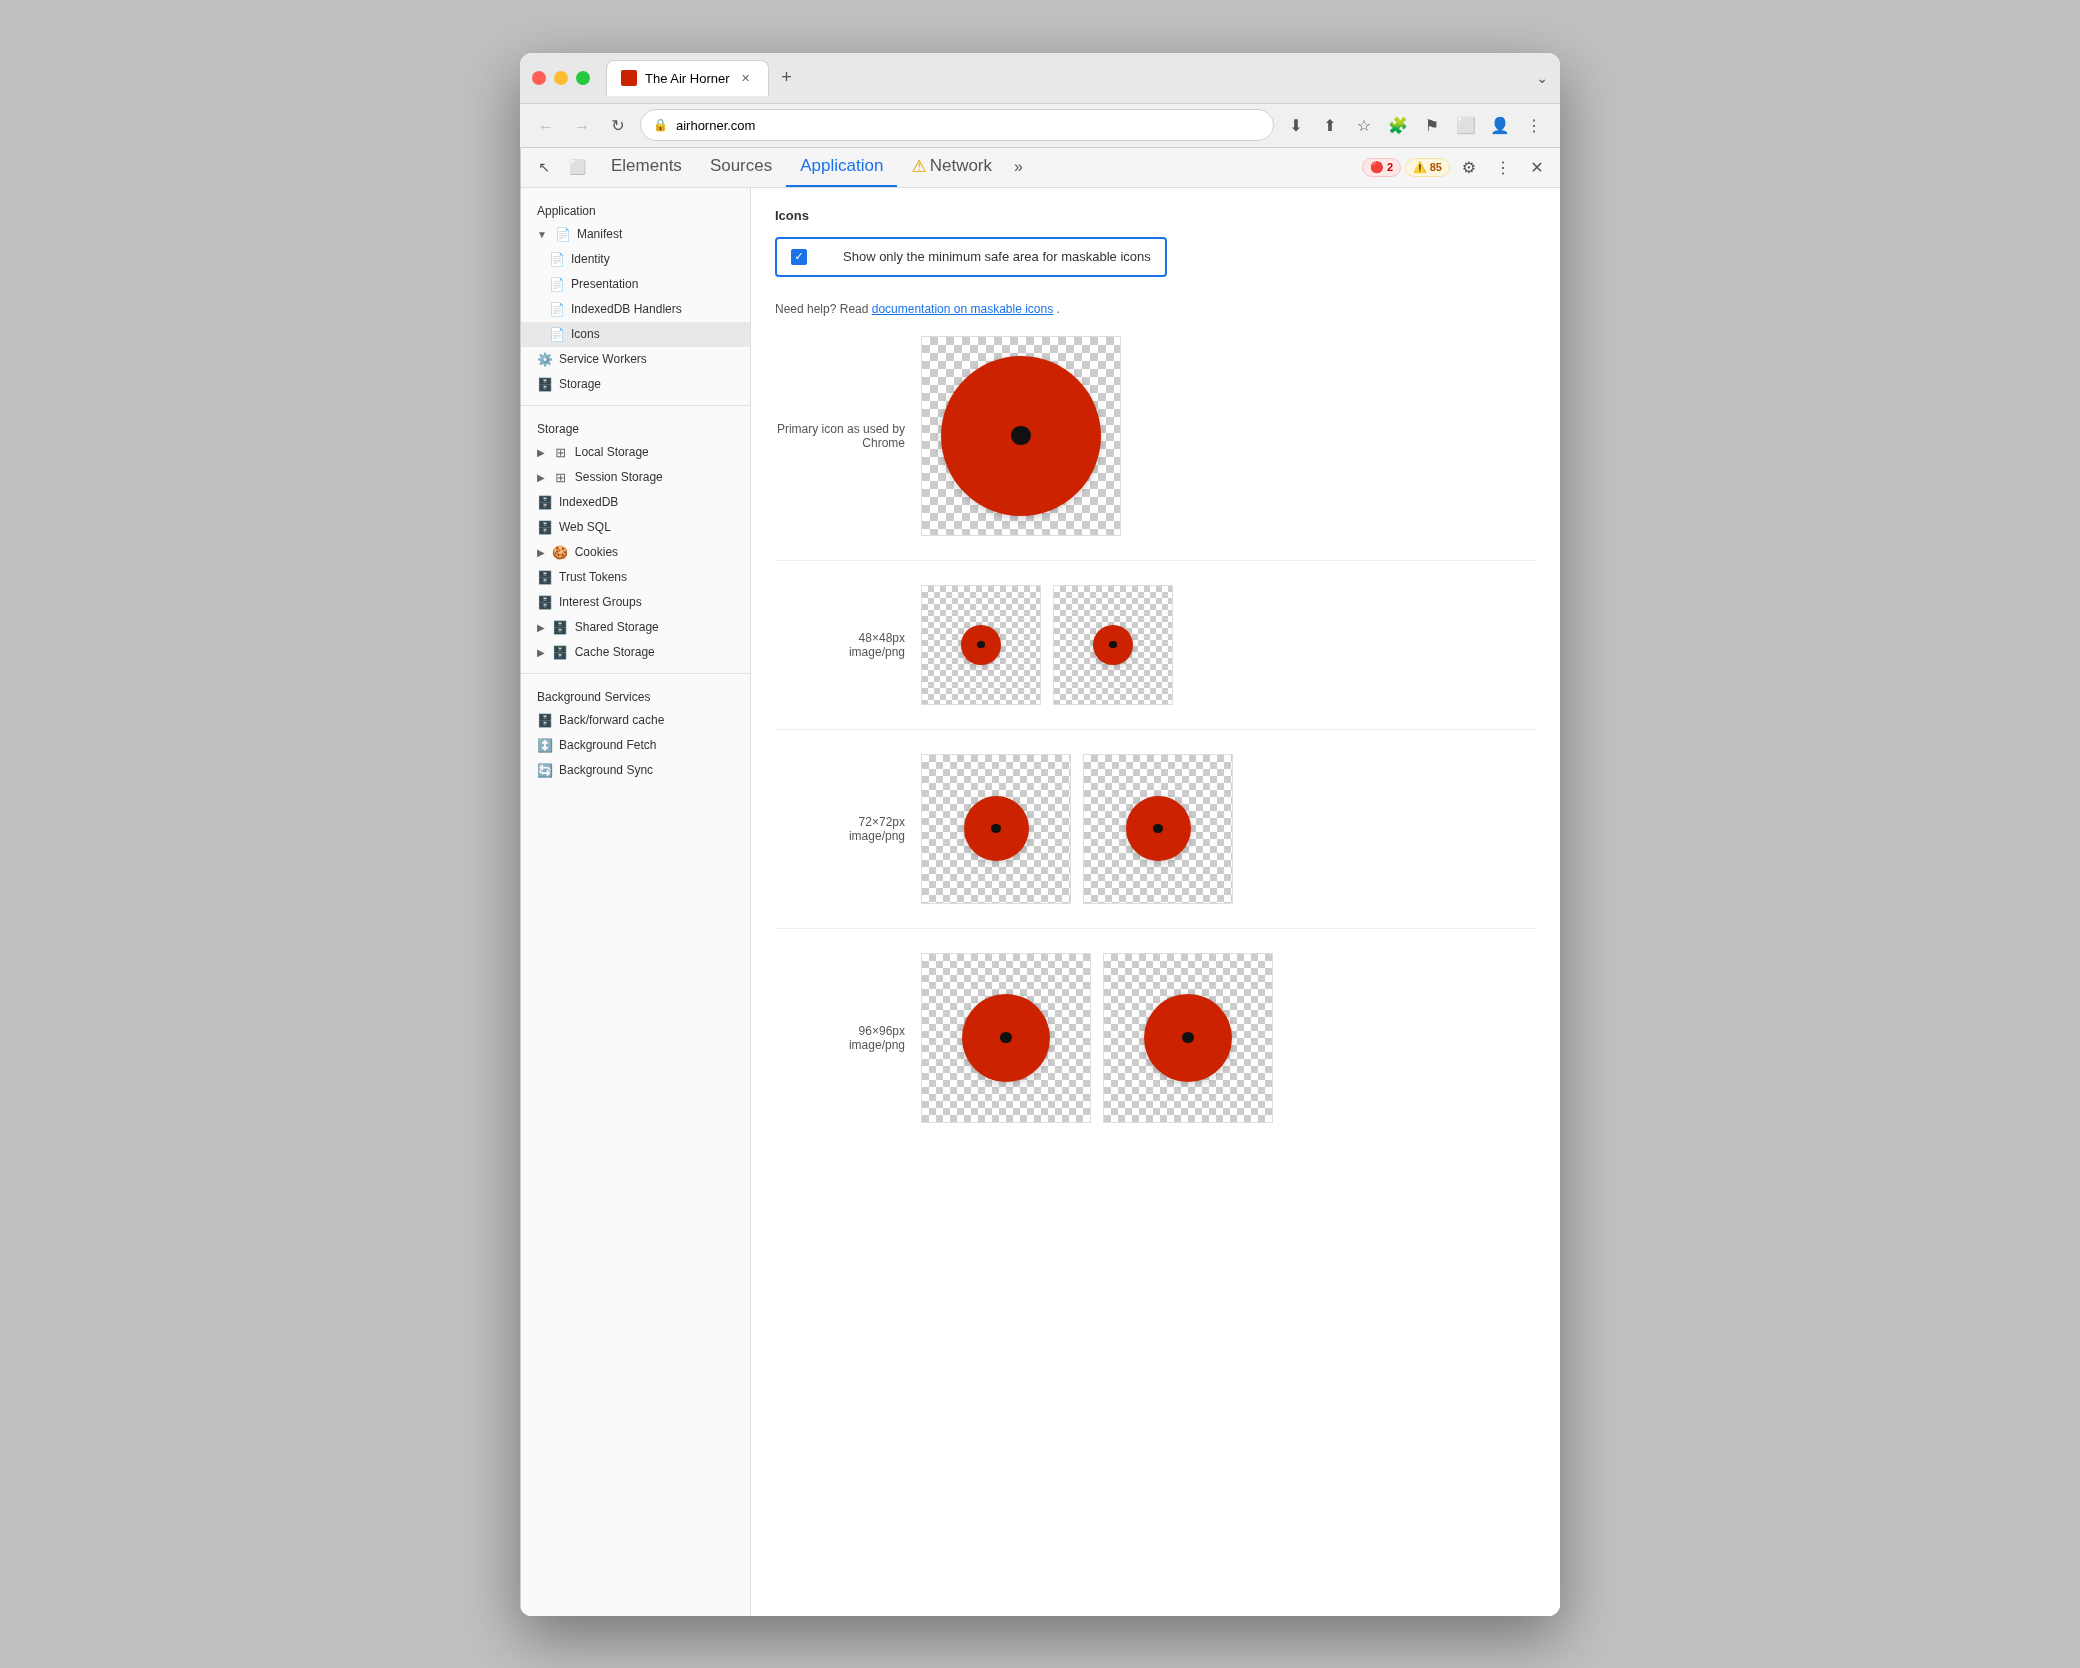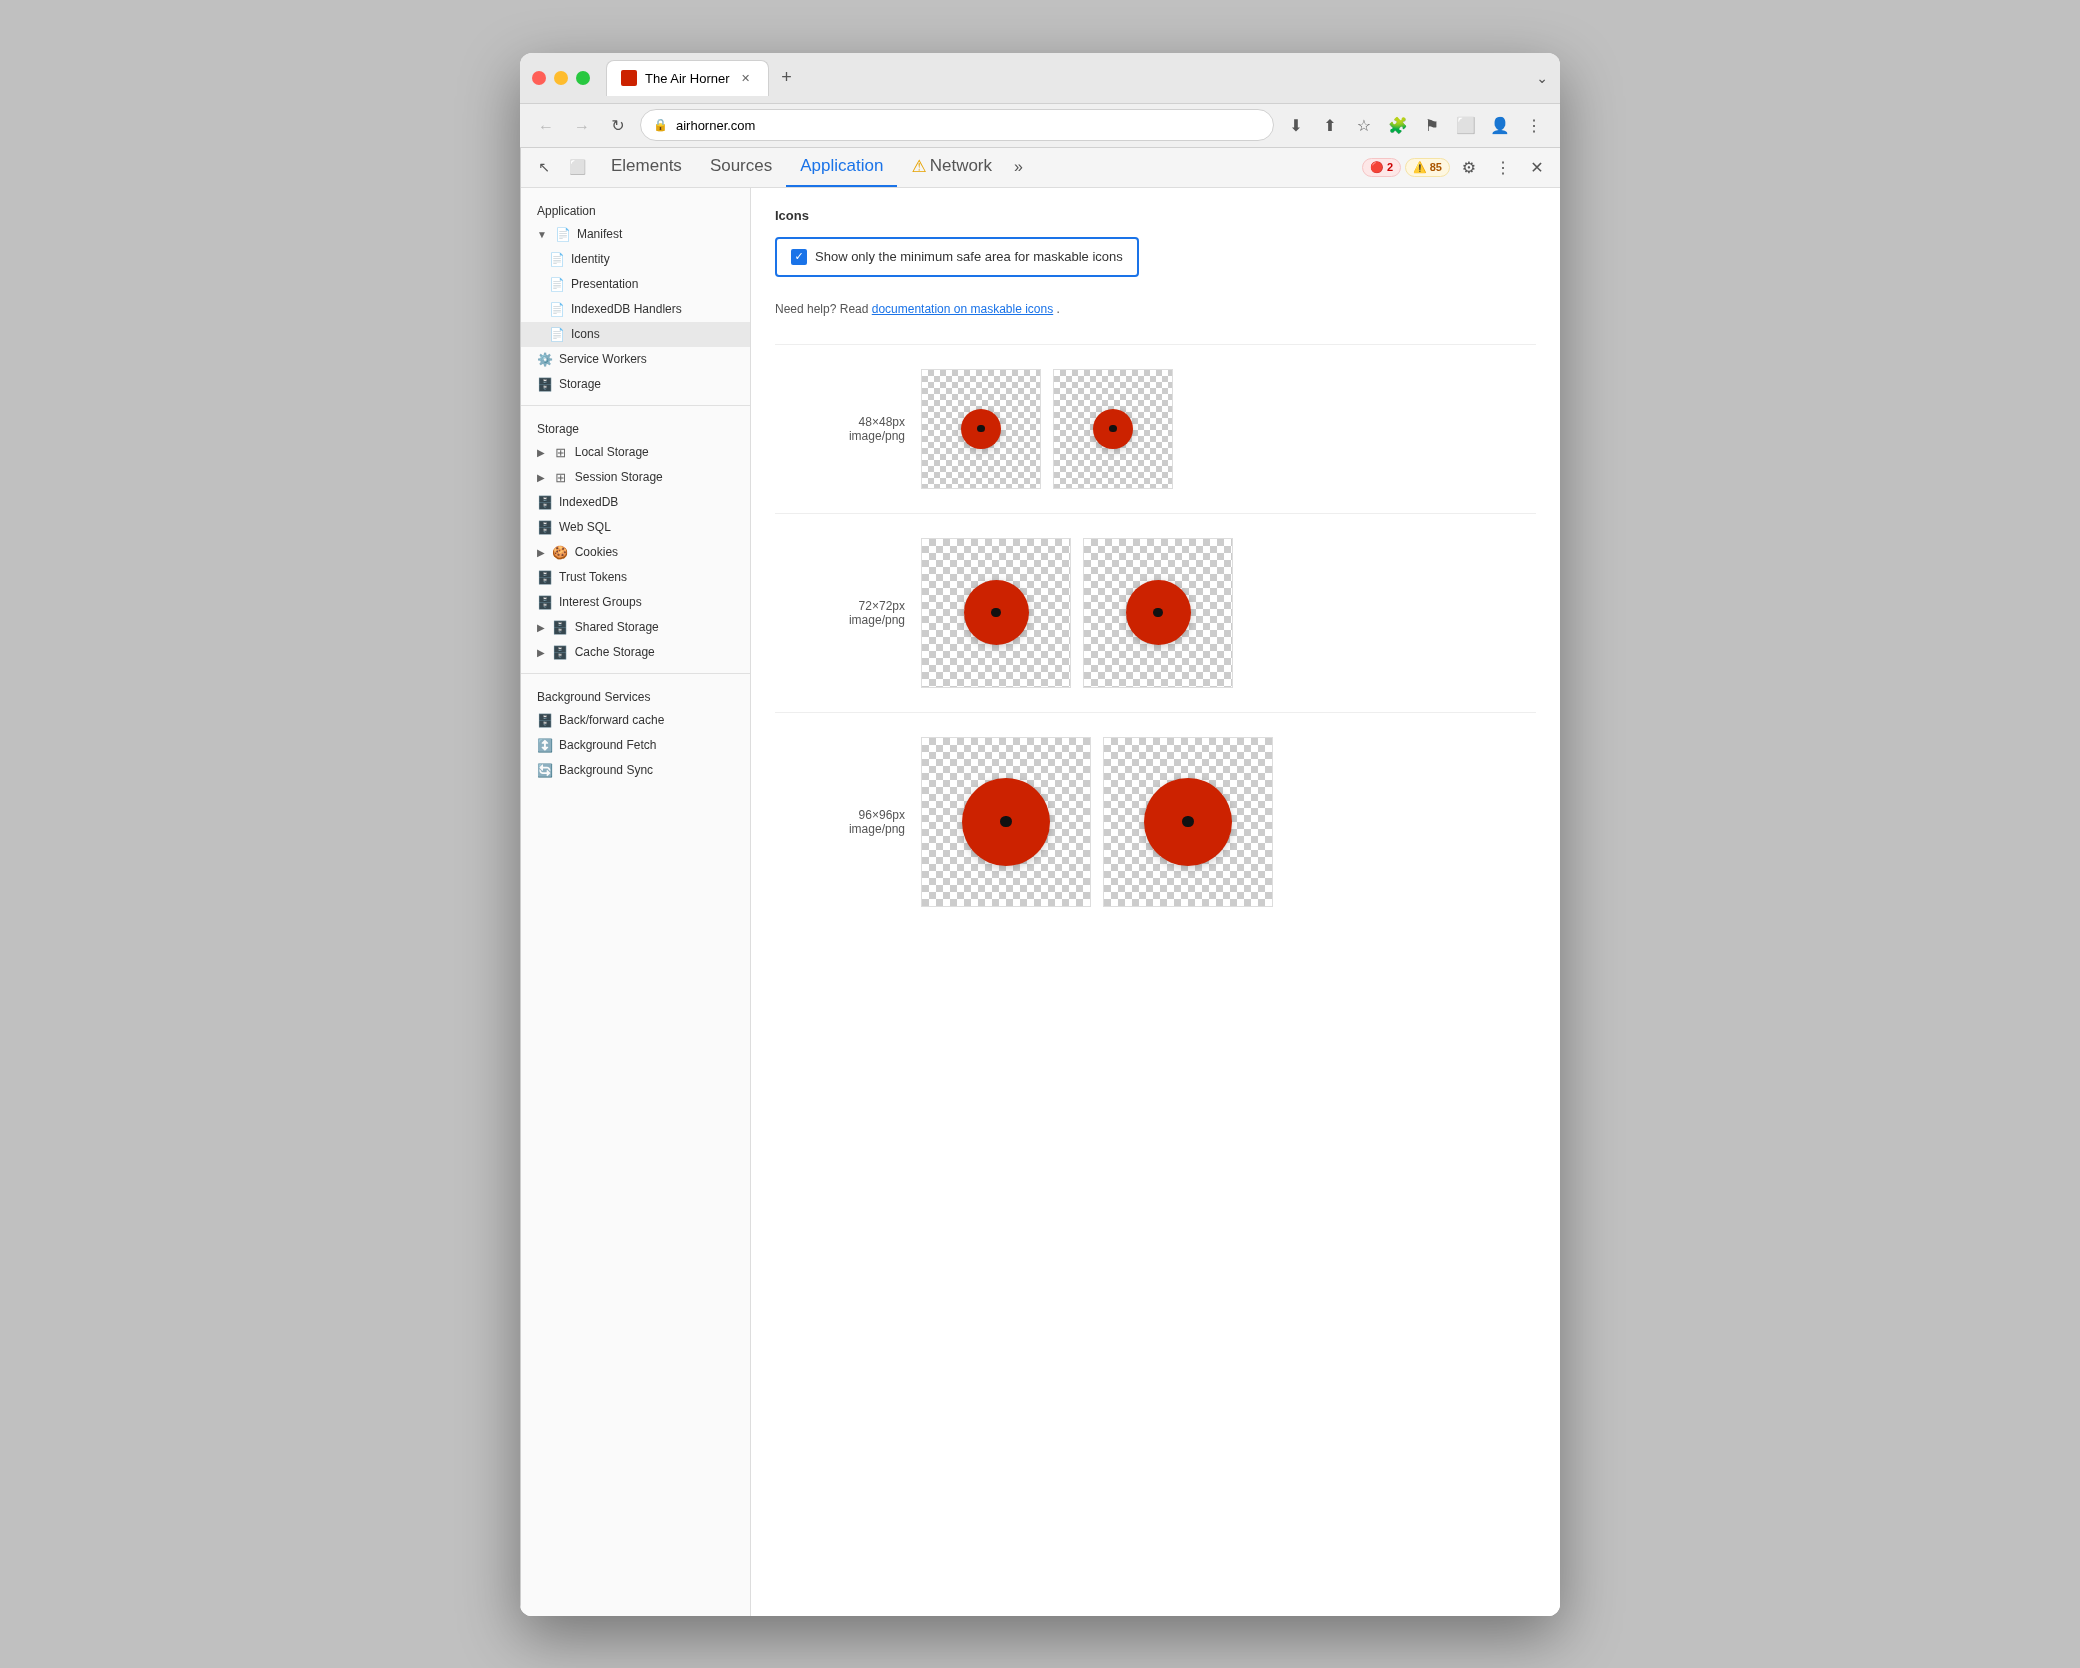--- a/index.html
+++ b/index.html
@@ -370,20 +370,21 @@
       border-radius: 2px;
       display: flex;
       align-items: center;
       justify-content: center;
       color: white;
       font-size: 11px;
     }
     .checkbox-label {
       font-size: 13px;
       color: #333;
+      margin-left: 28px;
     }
     .help-text {
       font-size: 12px;
       color: #555;
       margin-bottom: 20px;
       margin-top: 25px;
     }
     .help-link {
       color: #1a73e8;
       text-decoration: underline;
@@ -672,20 +673,29 @@
           </div>
 
           <div class="help-text">
             <span>Need help? Read </span>
             <a class="help-link">documentation on maskable icons</a>
             <span>.</span>
           </div>
 
           <div class="icons-section">
 
+            <div class="icon-row">
+              <div class="icon-row-label">
+                <span class="icon-row-label-primary">Primary icon as used by</span>
+                <span class="icon-row-label-sub">Chrome</span>
+              </div>
+              <div class="icon-preview-large">
+                <div class="air-horner-icon icon-large"></div>
+              </div>
+            </div>
 
             <div class="row-separator"></div>
 
             <div class="icon-row">
               <div class="icon-row-label">
                 <span class="icon-row-label-primary">48×48px</span>
                 <span class="icon-row-label-sub">image/png</span>
               </div>
               <div class="icons-pair">
                 <div class="icon-preview-small">

